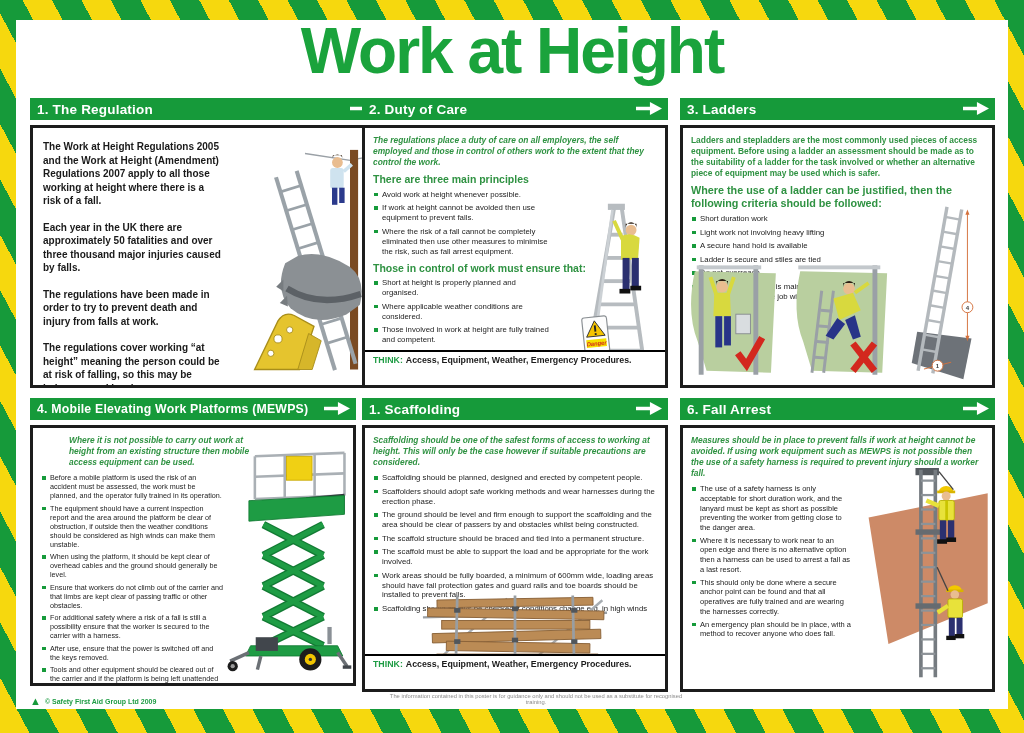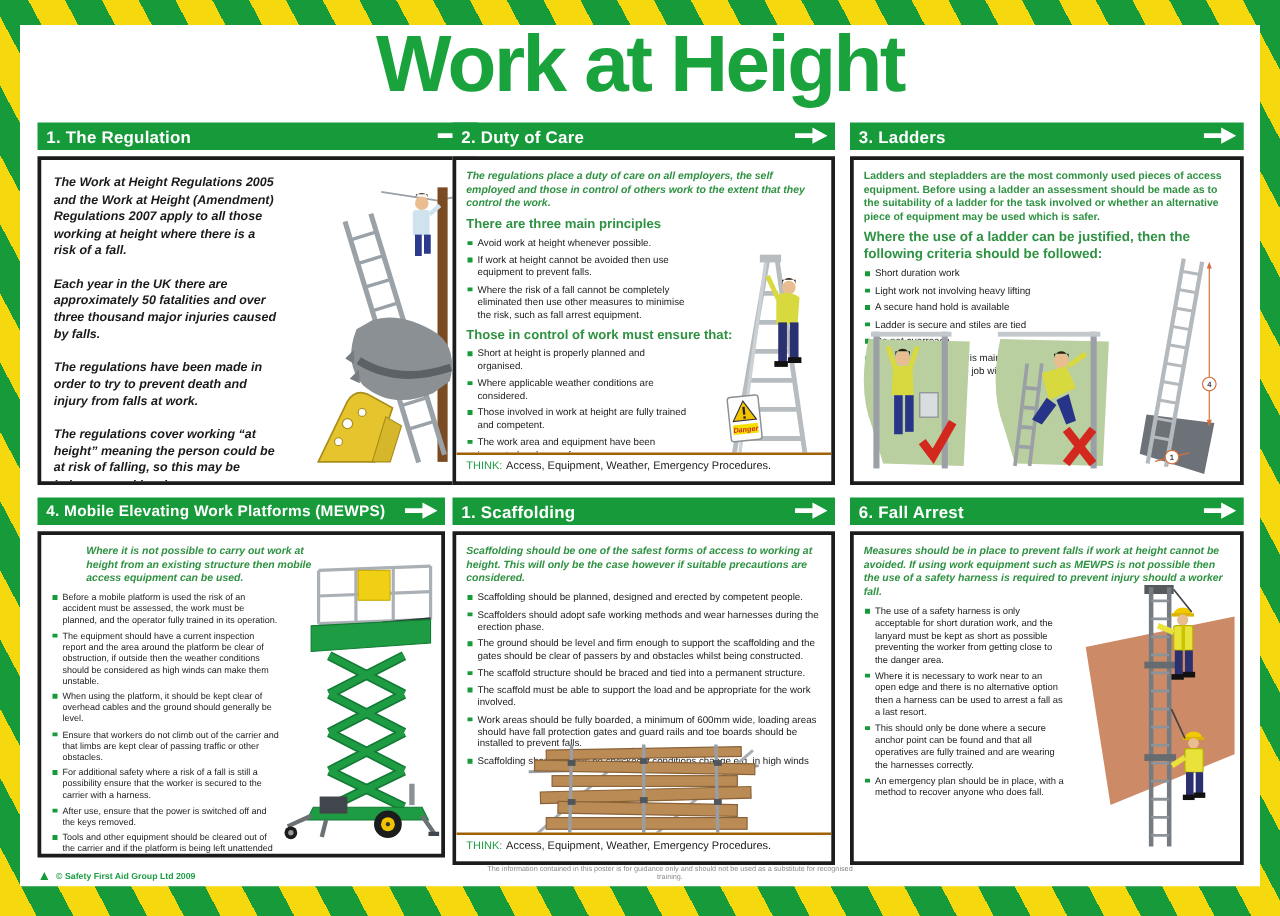--- a/index.html
+++ b/index.html
@@ -16,35 +16,35 @@
   .panel-header.small-title{font-size:12.3px;}
   .panel-body{position:relative;margin-top:5px;border:3px solid #1c1c1c;background:#fff;
     overflow:hidden;box-sizing:border-box;}
   .p-pad{padding:7px 8px;}
   .intro{color:#2f9242;font-style:italic;font-weight:bold;font-size:8.4px;line-height:1.32;margin:0 0 5px 0;}
   .green-head{color:#2f9242;font-weight:bold;font-size:10.5px;line-height:1.2;margin:5px 0 4px 0;}
   ul.bullets{list-style:none;margin:0;padding:0;}
   ul.bullets li{position:relative;padding-left:9px;font-size:7.8px;line-height:1.28;
     margin-bottom:3.5px;color:#1c1c1c;}
   ul.bullets li::before{content:"";position:absolute;left:1px;top:3px;width:3.6px;height:3.6px;background:#169a3a;}
-  .think{position:absolute;left:0;right:0;bottom:0;border-top:2px solid #a16207;
-    padding:3px 8px 8px 8px;font-size:8.8px;font-weight:normal;color:#1c1c1c;background:#fff;}
+  .think{position:absolute;left:0;right:0;bottom:0;border-top:2px solid #000000;
+    padding:3px 8px 20px 8px;font-size:8.8px;font-weight:bold;color:#1c1c1c;background:#fff;}
   .think-label{color:#1e9c44;margin-right:3px;}
   .illus{position:absolute;}
   
   #p1{left:14px;top:78px;width:352px;height:290px;}
   #p2{left:346px;top:78px;width:306px;height:290px;}
   #p3{left:664px;top:78px;width:315px;height:290px;}
   #p4{left:14px;top:378px;width:326px;height:288px;}
   #p5{left:346px;top:378px;width:306px;height:294px;}
   #p6{left:664px;top:378px;width:315px;height:294px;}
   .panel-body{height:calc(100% - 27px);}
   
   #p1 .p1-text{width:180px;display:flex;flex-direction:column;gap:13px;padding:12px 0 0 10px;}
-  #p1 .para{margin:0;font-size:10px;line-height:1.35;font-weight:bold;font-style:italic;color:#1a1a1a;}
+  #p1 .para{margin:0;font-size:10px;line-height:1.35;font-weight:bold;color:#1a1a1a;}
   
   #p2 ul.bullets{width:62%;}
   
   #p3 ul.bullets{width:64%;}
   #p3 .green-head{font-size:10.8px;}
   
   #p4 .intro{width:182px;margin-left:28px;}
   #p4 ul.bullets{width:182px;}
   #p4 ul.bullets li{font-size:7.2px;line-height:1.25;}
   
@@ -360,21 +360,21 @@
             <polygon points="0,6 15,6 15,1 28,8 15,15 15,10 0,10" fill="#fff"></polygon>
           </svg>
       </span>
     </div>
     <div class="panel-body p-pad">
       <p class="intro">Scaffolding should be one of the safest forms of access to working at height. This will only be the case however if suitable precautions are considered.</p>
       <ul class="bullets" style="width:100%">
 
       <li>Scaffolding should be planned, designed and erected by competent people.</li>
           <li>Scaffolders should adopt safe working methods and wear harnesses during the erection phase.</li>
-          <li>The ground should be level and firm enough to support the scaffolding and the gates should be clear of passers by and obstacles whilst being constructed.</li>
+          <li>The ground should be level and firm enough to support the scaffolding and the area should be clear of passers by and obstacles whilst being constructed.</li>
           <li>The scaffold structure should be braced and tied into a permanent structure.</li>
           <li>The scaffold must be able to support the load and be appropriate for the work involved.</li>
           <li>Work areas should be fully boarded, a minimum of 600mm wide, loading areas should have fall protection gates and guard rails and toe boards should be installed to prevent falls.</li>
           <li>Scaffolding should always be checked if conditions change e.g. in high winds</li>
         </ul>
       <svg class="illus" style="left:50%;transform:translateX(-50%);bottom:17px" width="235" height="78" viewBox="0 0 260 100">
         <line x1="18" y1="96" x2="120" y2="6" stroke="#a7adb2" stroke-width="3"></line>
         <line x1="140" y1="96" x2="242" y2="8" stroke="#a7adb2" stroke-width="3"></line>
         <line x1="12" y1="30" x2="248" y2="24" stroke="#9aa0a6" stroke-width="3"></line>
         <g fill="#bb8b55" stroke="#8a6238" stroke-width="1.2">

